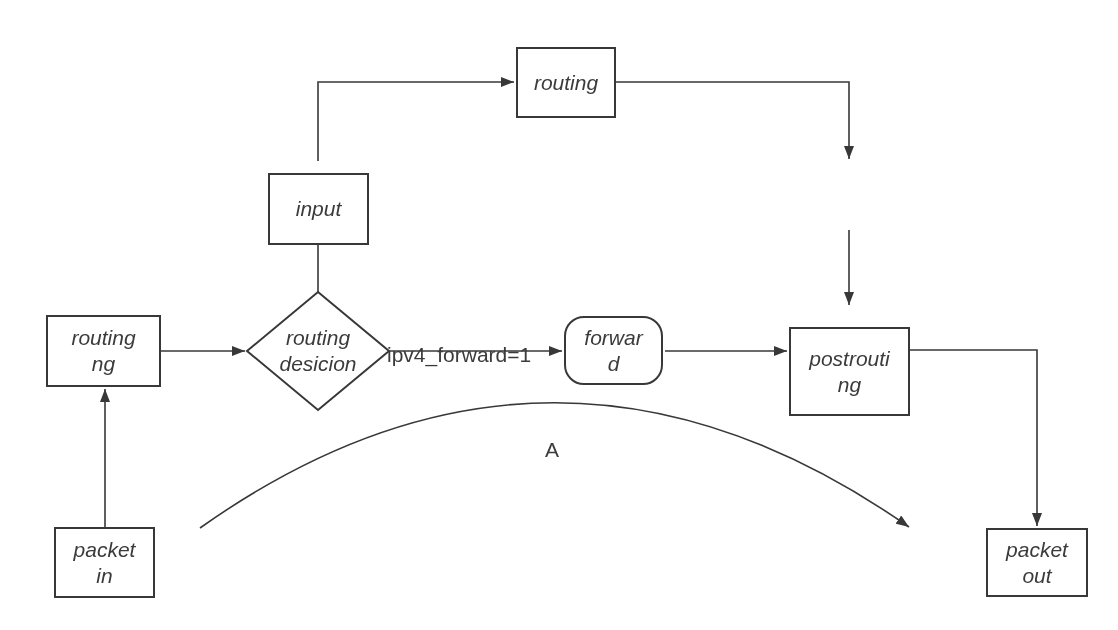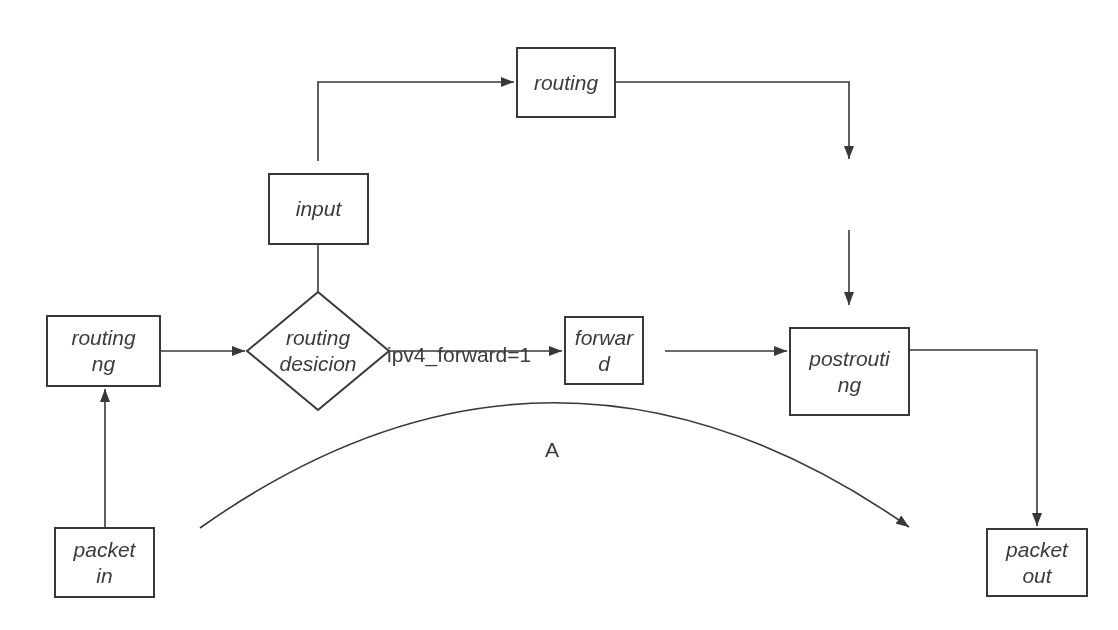--- a/index.html
+++ b/index.html
@@ -57,21 +57,21 @@
     line-height: 26px;
     color: #3b3b3b;
   }
 
   
   #node-packet-in   { left: 54px;  top: 527px; width: 101px; height: 71px; }
   #node-prerouting  { left: 46px;  top: 315px; width: 115px; height: 72px; }
   #node-input       { left: 268px; top: 173px; width: 101px; height: 72px; }
   #node-routing     { left: 516px; top: 47px;  width: 100px; height: 71px; }
   #node-output      { left: 799px; top: 161px; width: 101px; height: 69px; }
-  #node-forward     { left: 564px; top: 316px; width: 80px; height: 69px; }
+  #node-forward     { left: 564px; top: 316px; width: 99px; height: 69px; border-radius: 20px; }
   #node-postrouting { left: 789px; top: 307px; width: 121px; height: 89px; margin-top: 20px; }
   #node-packet-out  { left: 986px; top: 528px; width: 102px; height: 69px; }
   #label-decision   { left: 252px; top: 312px; width: 132px; height: 78px; }
   #label-condition  { left: 387px; top: 323px; margin-top: 20px; }
   #label-curve      { left: 545px; top: 438px; }
 </style>
 </head>
 <body>
 
 <div id="canvas">

